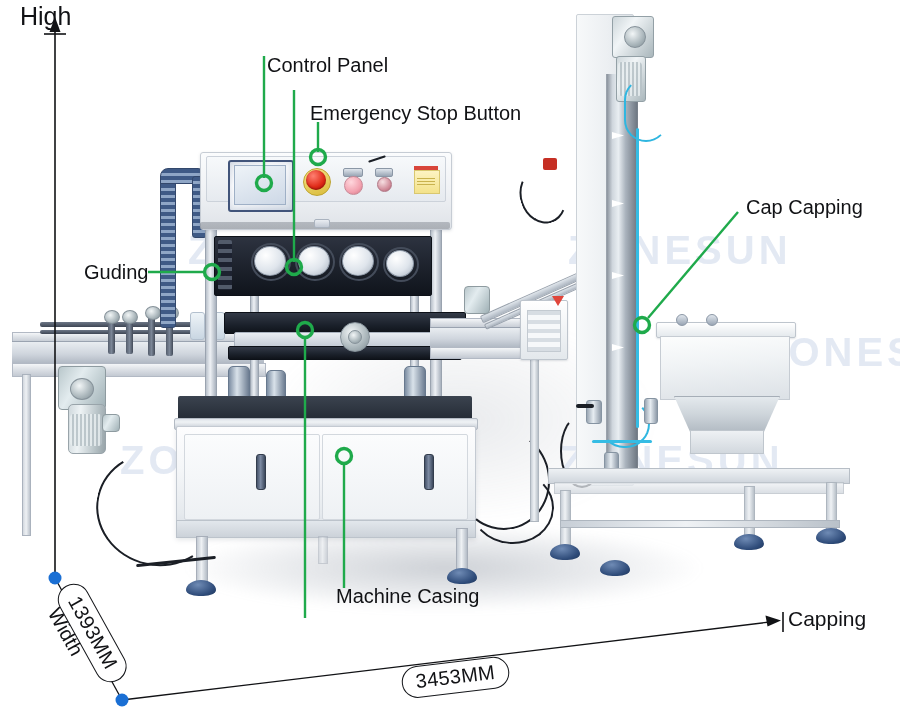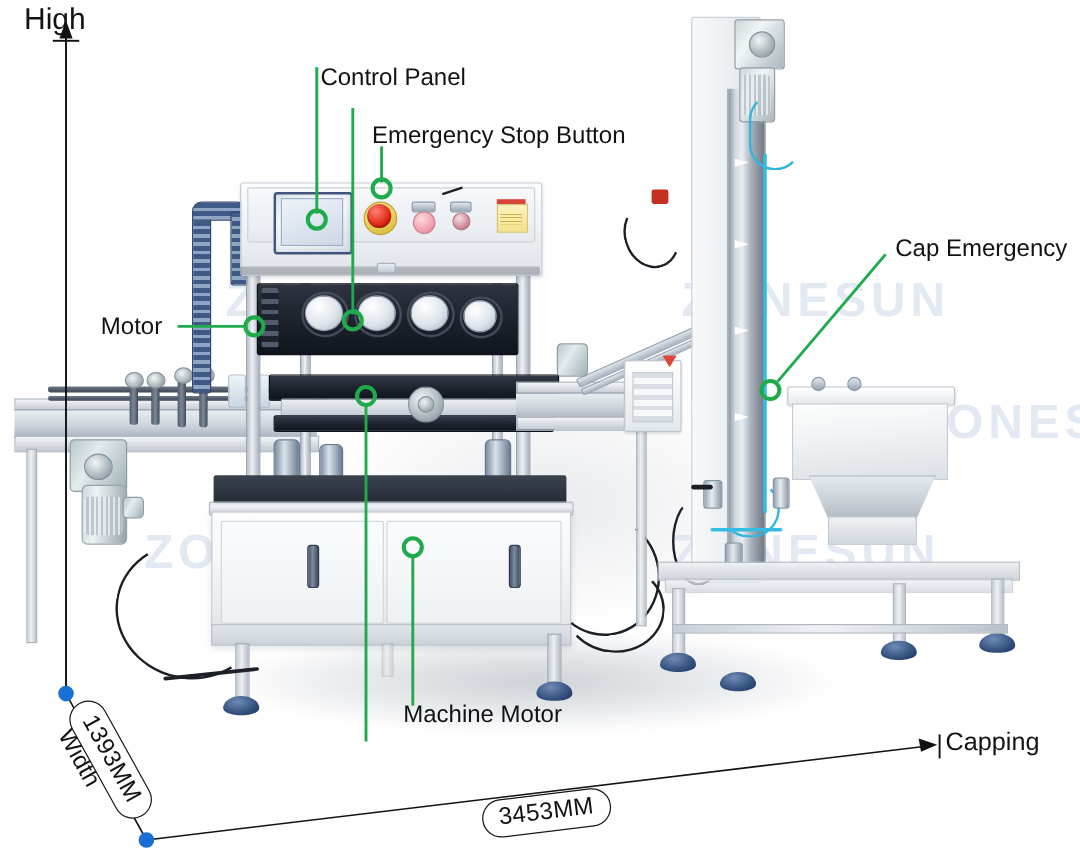--- a/index.html
+++ b/index.html
@@ -430,18 +430,18 @@
     <div class="rot-wrap" style="left:80px;top:578px;transform:rotate(61deg);">
       <div class="dim-pill" style="position:relative;left:0;top:0;">1393MM</div>
     </div>
 
     <div class="rot-wrap" style="left:400px;top:668px;transform:rotate(-6.9deg);">
       <div class="dim-pill" style="position:relative;left:0;top:0;">3453MM</div>
     </div>
 
     <div class="callout" style="left:267px;top:31px;margin-top:24px;">Control Panel</div>
     <div class="callout" style="left:310px;top:103px;text-align:right;">Emergency Stop Button</div>
-    <div class="callout" style="left:746px;top:197px;">Cap Emergency</div>
-    <div class="callout" style="left:84px;top:262px;">Motor</div>
-    <div class="callout" style="left:336px;top:586px;">Machine Motor</div>
+    <div class="callout" style="left:746px;top:197px;">Cap Capping</div>
+    <div class="callout" style="left:84px;top:262px;">Guding</div>
+    <div class="callout" style="left:336px;top:586px;">Machine Casing</div>
   </div>
 
 </div>
 
 </body></html>

